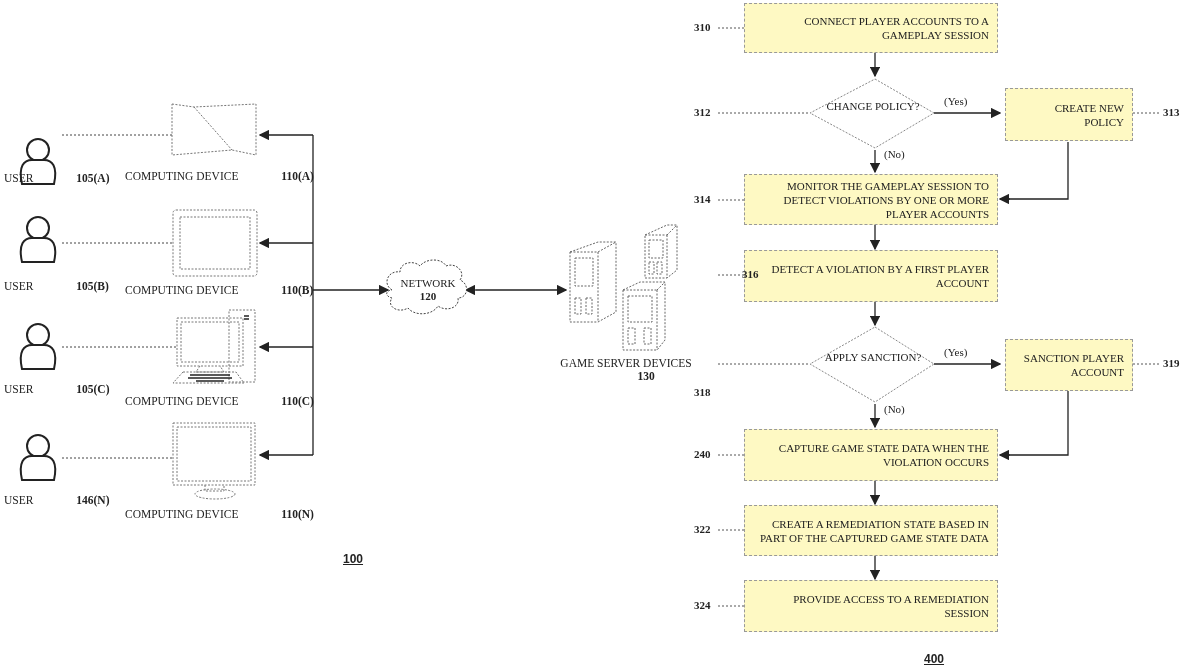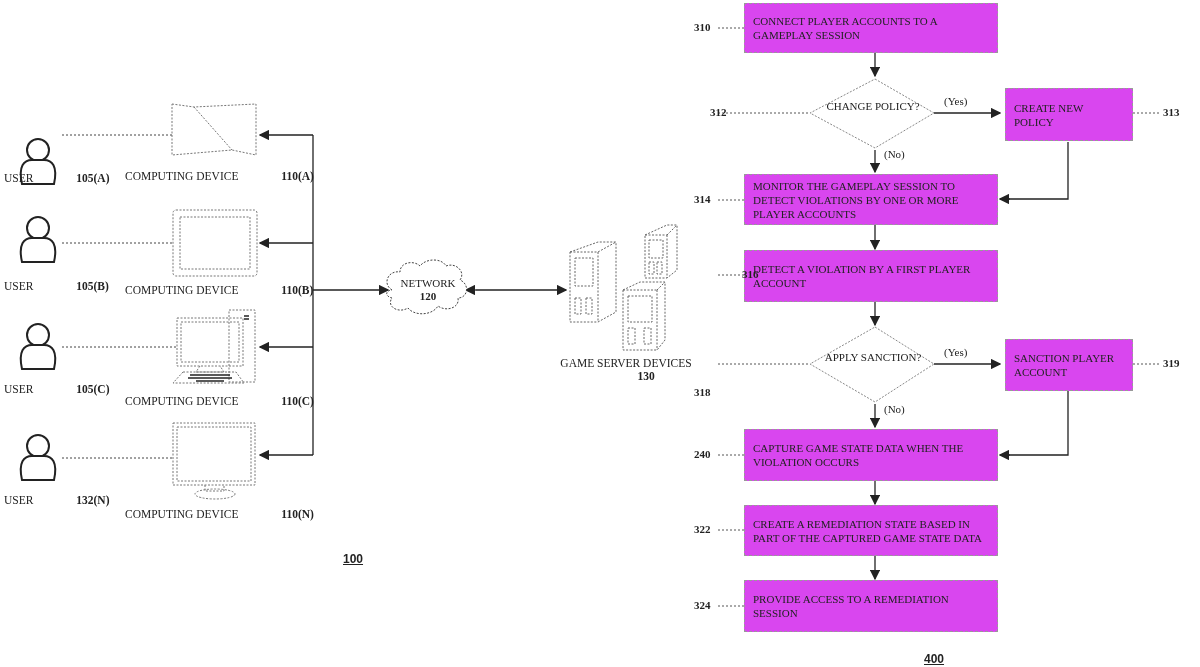--- a/index.html
+++ b/index.html
@@ -2,22 +2,22 @@
 <html><head>
 <meta charset="utf-8">
 <style>
   html, body { margin:0; padding:0; background:#fff; }
   body { width:1200px; height:667px; position:relative; overflow:hidden;
          font-family:"Liberation Serif","DejaVu Serif",serif; color:#222; }
   svg#diagram { position:absolute; left:0; top:0; }
   .lbl { position:absolute; font-size:11.5px; text-align:center; white-space:nowrap; color:#222; line-height:13px; }
   .lbl b { font-weight:bold;margin-left:40px; }
   .box { position:absolute; border:1px dashed #999; box-sizing:border-box; display:flex;
-         align-items:center; justify-content:center; text-align:left; font-size:11px;
-         line-height:14px; color:#222; padding:0 8px; background:#d946ef; }
+         align-items:center; justify-content:center; text-align:right; font-size:11px;
+         line-height:14px; color:#222; padding:0 8px; background:#fef9c3; }
   .ref { position:absolute; font-size:11px; font-weight:bold; color:#222; }
   .dec { position:absolute; font-size:11px; text-align:center; line-height:14px; color:#222; width:110px; }
   .yn { position:absolute; font-size:11px; color:#222; }
   .fig { position:absolute; font-size:12px; font-weight:bold; text-decoration:underline; font-family:"Liberation Sans",sans-serif; }
   .netlbl { position:absolute; font-size:11px; text-align:center; line-height:13px; width:70px; }
 </style>
 </head>
 <body>
 
 <svg id="diagram" width="1200" height="667" viewBox="0 0 1200 667" xmlns="http://www.w3.org/2000/svg">
@@ -153,21 +153,21 @@
     <line x1="1133" y1="364" x2="1160" y2="364"></line>
     <line x1="718" y1="455" x2="744" y2="455"></line>
     <line x1="718" y1="530" x2="744" y2="530"></line>
     <line x1="718" y1="606" x2="744" y2="606"></line>
   </g>
 </svg>
 
 <div class="lbl" style="left:4px;top:172px;width:70px;"><span>USER</span> <b>105(A)</b></div>
 <div class="lbl" style="left:4px;top:280px;width:70px;"><span>USER</span> <b>105(B)</b></div>
 <div class="lbl" style="left:4px;top:383px;width:70px;"><span>USER</span> <b>105(C)</b></div>
-<div class="lbl" style="left:4px;top:494px;width:70px;"><span>USER</span> <b>132(N)</b></div>
+<div class="lbl" style="left:4px;top:494px;width:70px;"><span>USER</span> <b>146(N)</b></div>
 
 <div class="lbl" style="left:125px;top:170px;width:180px;"><span>COMPUTING DEVICE</span> <b>110(A)</b></div>
 <div class="lbl" style="left:125px;top:284px;width:180px;"><span>COMPUTING DEVICE</span> <b>110(B)</b></div>
 <div class="lbl" style="left:125px;top:395px;width:180px;"><span>COMPUTING DEVICE</span> <b>110(C)</b></div>
 <div class="lbl" style="left:125px;top:508px;width:180px;"><span>COMPUTING DEVICE</span> <b>110(N)</b></div>
 
 <div class="netlbl" style="left:393px;top:277px;"><div>NETWORK</div><b>120</b></div>
 
 <div class="lbl" style="left:536px;top:357px;width:180px;"><div>GAME SERVER DEVICES</div><b>130</b></div>
 
@@ -184,21 +184,21 @@
 
 <div class="dec" style="left:818px;top:99px;">CHANGE POLICY?</div>
 <div class="dec" style="left:818px;top:350px;">APPLY SANCTION?</div>
 
 <div class="yn" style="left:944px;top:95px;">(Yes)</div>
 <div class="yn" style="left:884px;top:148px;">(No)</div>
 <div class="yn" style="left:944px;top:346px;">(Yes)</div>
 <div class="yn" style="left:884px;top:403px;">(No)</div>
 
 <div class="ref" style="left:694px;top:21px;">310</div>
-<div class="ref" style="left:694px;top:106px;margin-left:16px;">312</div>
+<div class="ref" style="left:694px;top:106px;">312</div>
 <div class="ref" style="left:1163px;top:106px;">313</div>
 <div class="ref" style="left:694px;top:193px;">314</div>
 <div class="ref" style="left:694px;top:268px;margin-left:48px;">316</div>
 <div class="ref" style="left:694px;top:357px;margin-top:29px;">318</div>
 <div class="ref" style="left:1163px;top:357px;">319</div>
 <div class="ref" style="left:694px;top:448px;">240</div>
 <div class="ref" style="left:694px;top:523px;">322</div>
 <div class="ref" style="left:694px;top:599px;">324</div>
 
 <div class="fig" style="left:924px;top:652px;">400</div>

